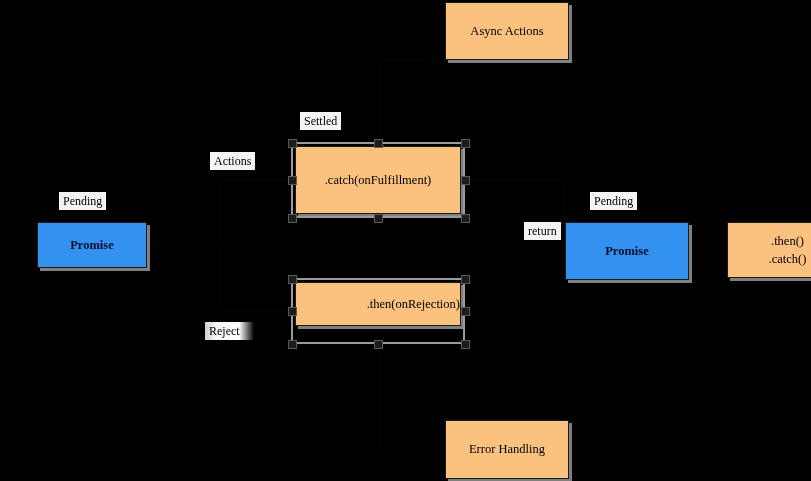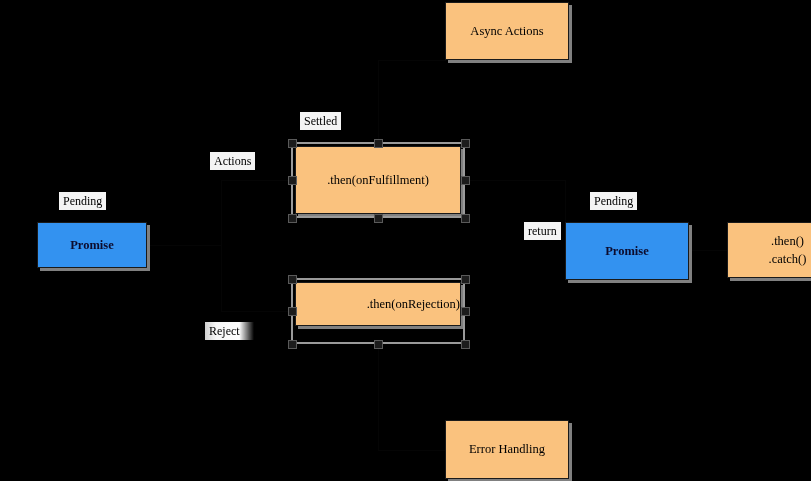--- a/index.html
+++ b/index.html
@@ -109,21 +109,21 @@
 
   <div class="node orange" style="left:408px; top:2px; width:124px; height:58px;">
     <span class="txt">Async Actions</span>
   </div>
 
   <div class="node blue" style="left:0px; top:222px; width:110px; height:46px;">
     <span class="txt">Promise</span>
   </div>
 
   <div class="node orange" style="left:258px; top:146px; width:166px; height:68px;">
-    <span class="txt">.then(onFulfillment)</span>
+    <span class="txt">.catch(onFulfillment)</span>
   </div>
   <div class="sel-frame" style="left:254px; top:142px; width:174px; height:76px;"></div>
   <div class="handle" style="left:251px; top:139px;"></div>
   <div class="handle" style="left:337px; top:139px;"></div>
   <div class="handle" style="left:424px; top:139px;"></div>
   <div class="handle" style="left:251px; top:176px;"></div>
   <div class="handle" style="left:424px; top:176px;"></div>
   <div class="handle" style="left:251px; top:214px;"></div>
   <div class="handle" style="left:337px; top:214px;"></div>
   <div class="handle" style="left:424px; top:214px;"></div>

